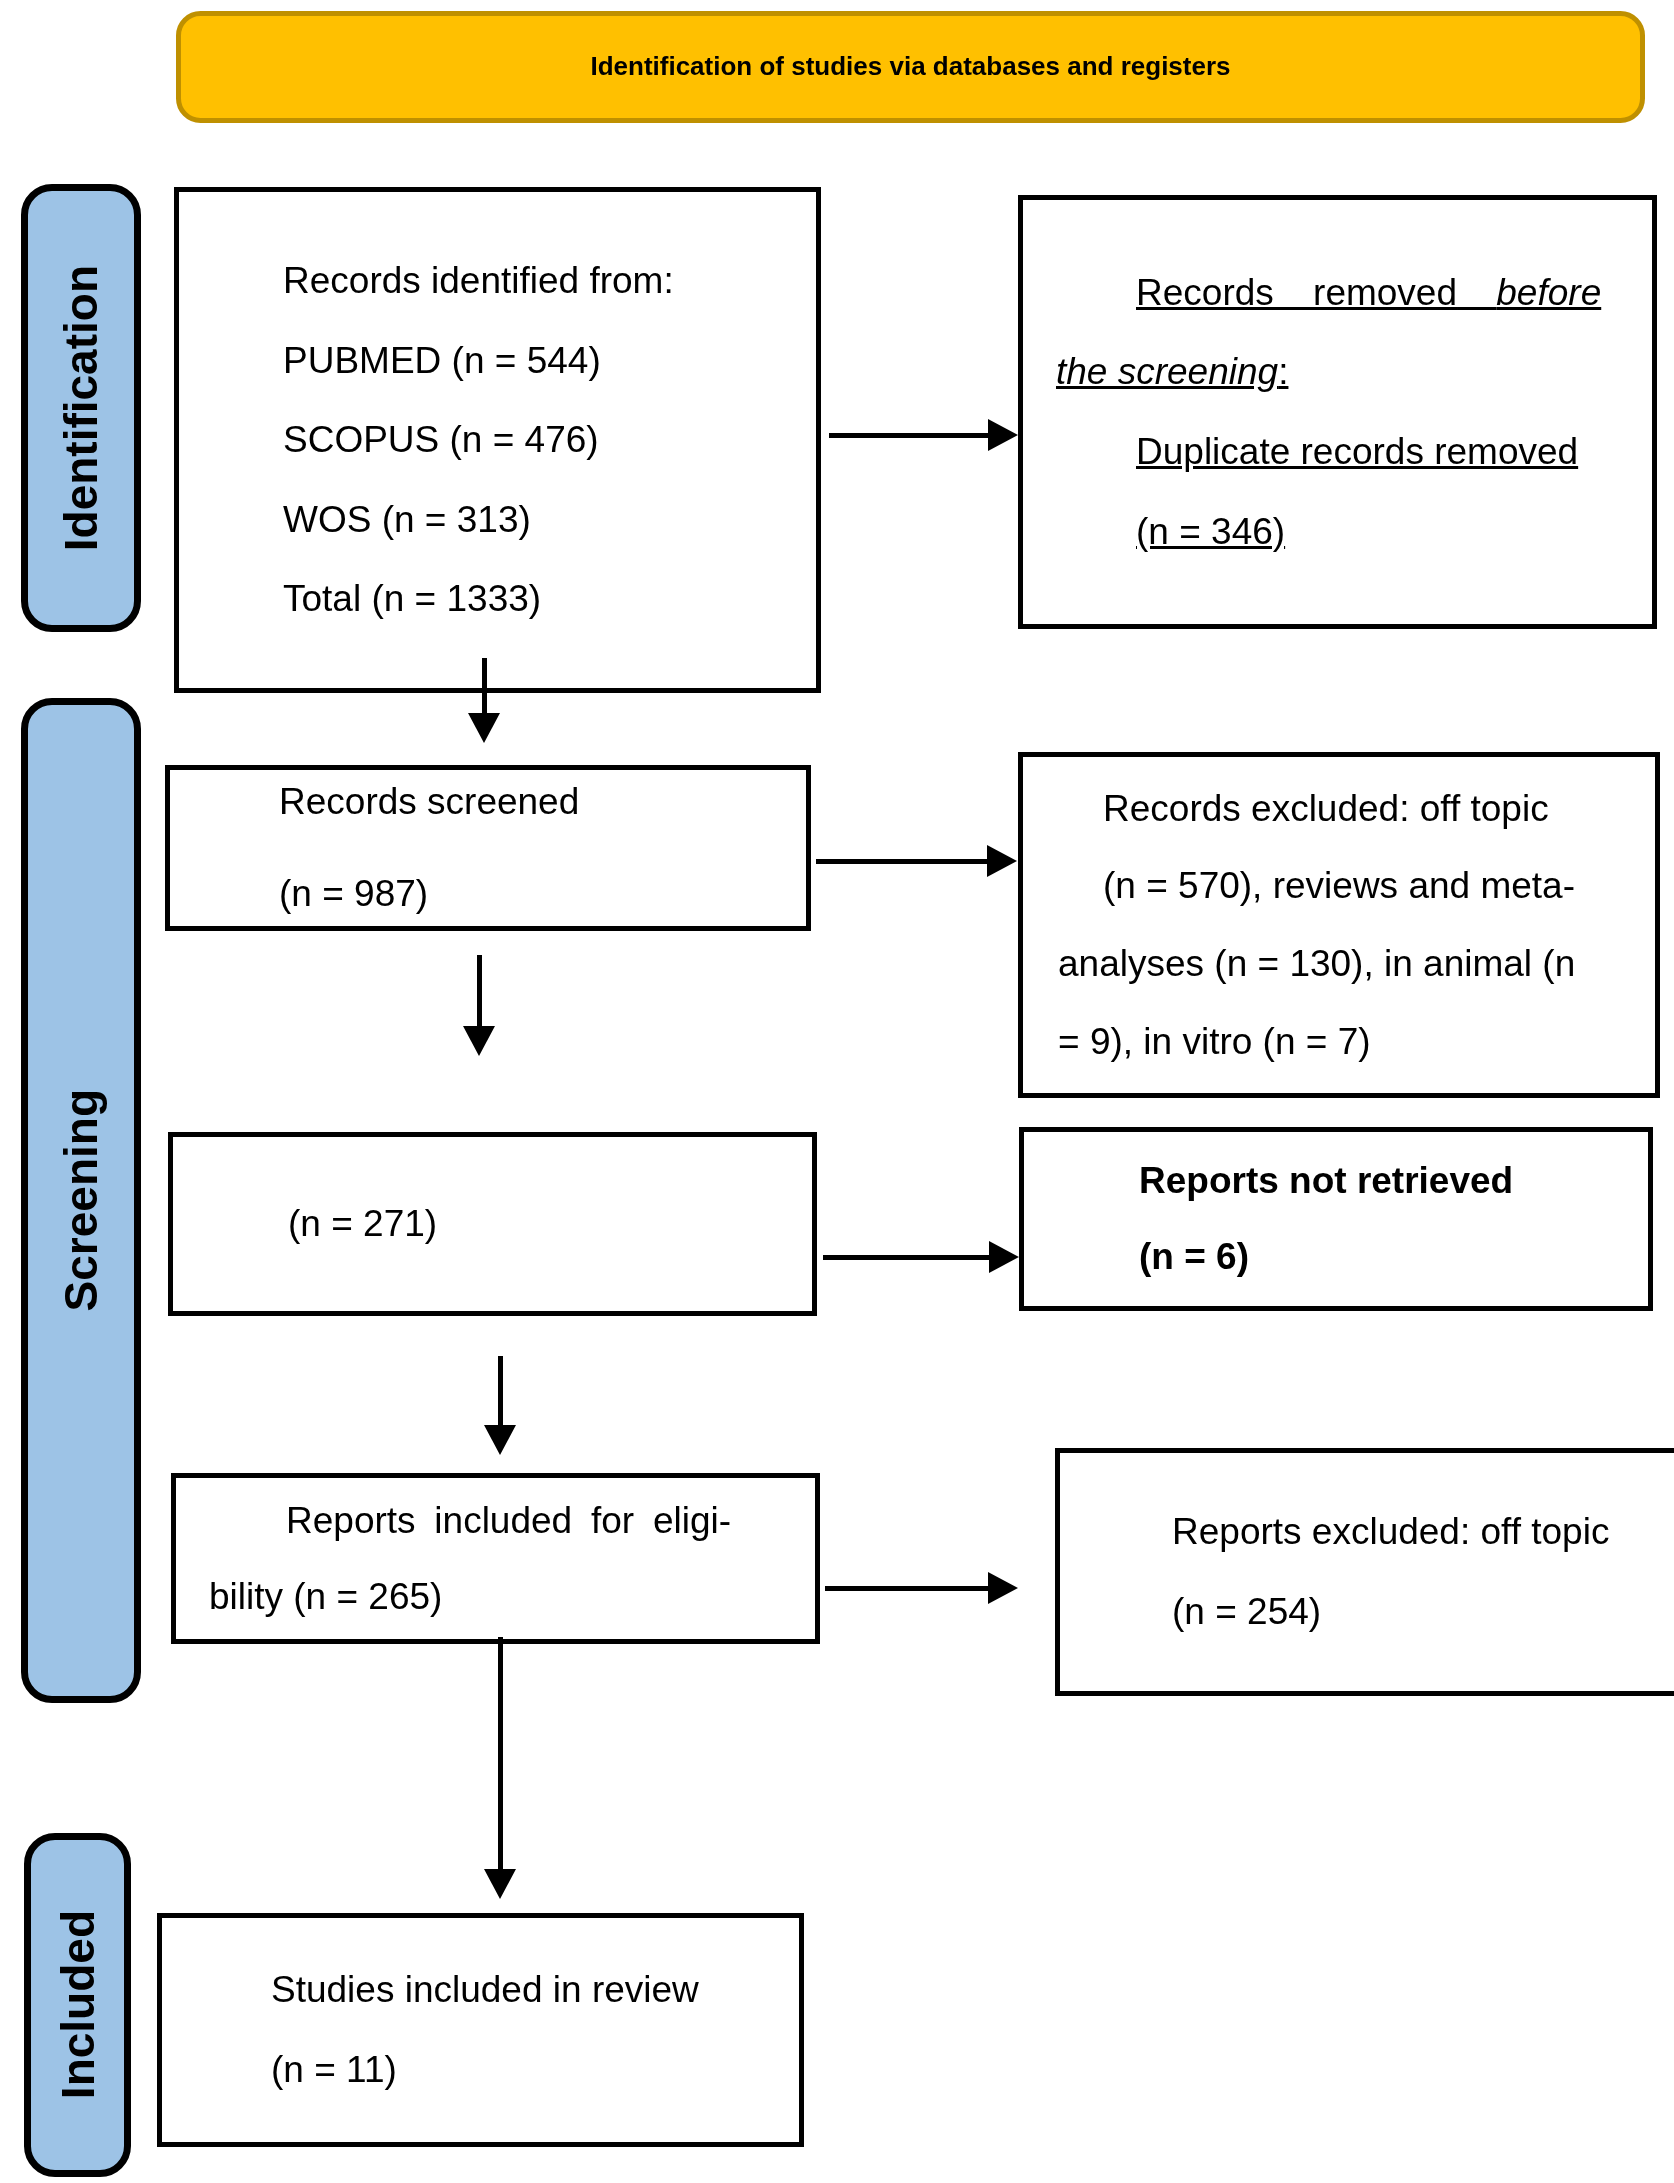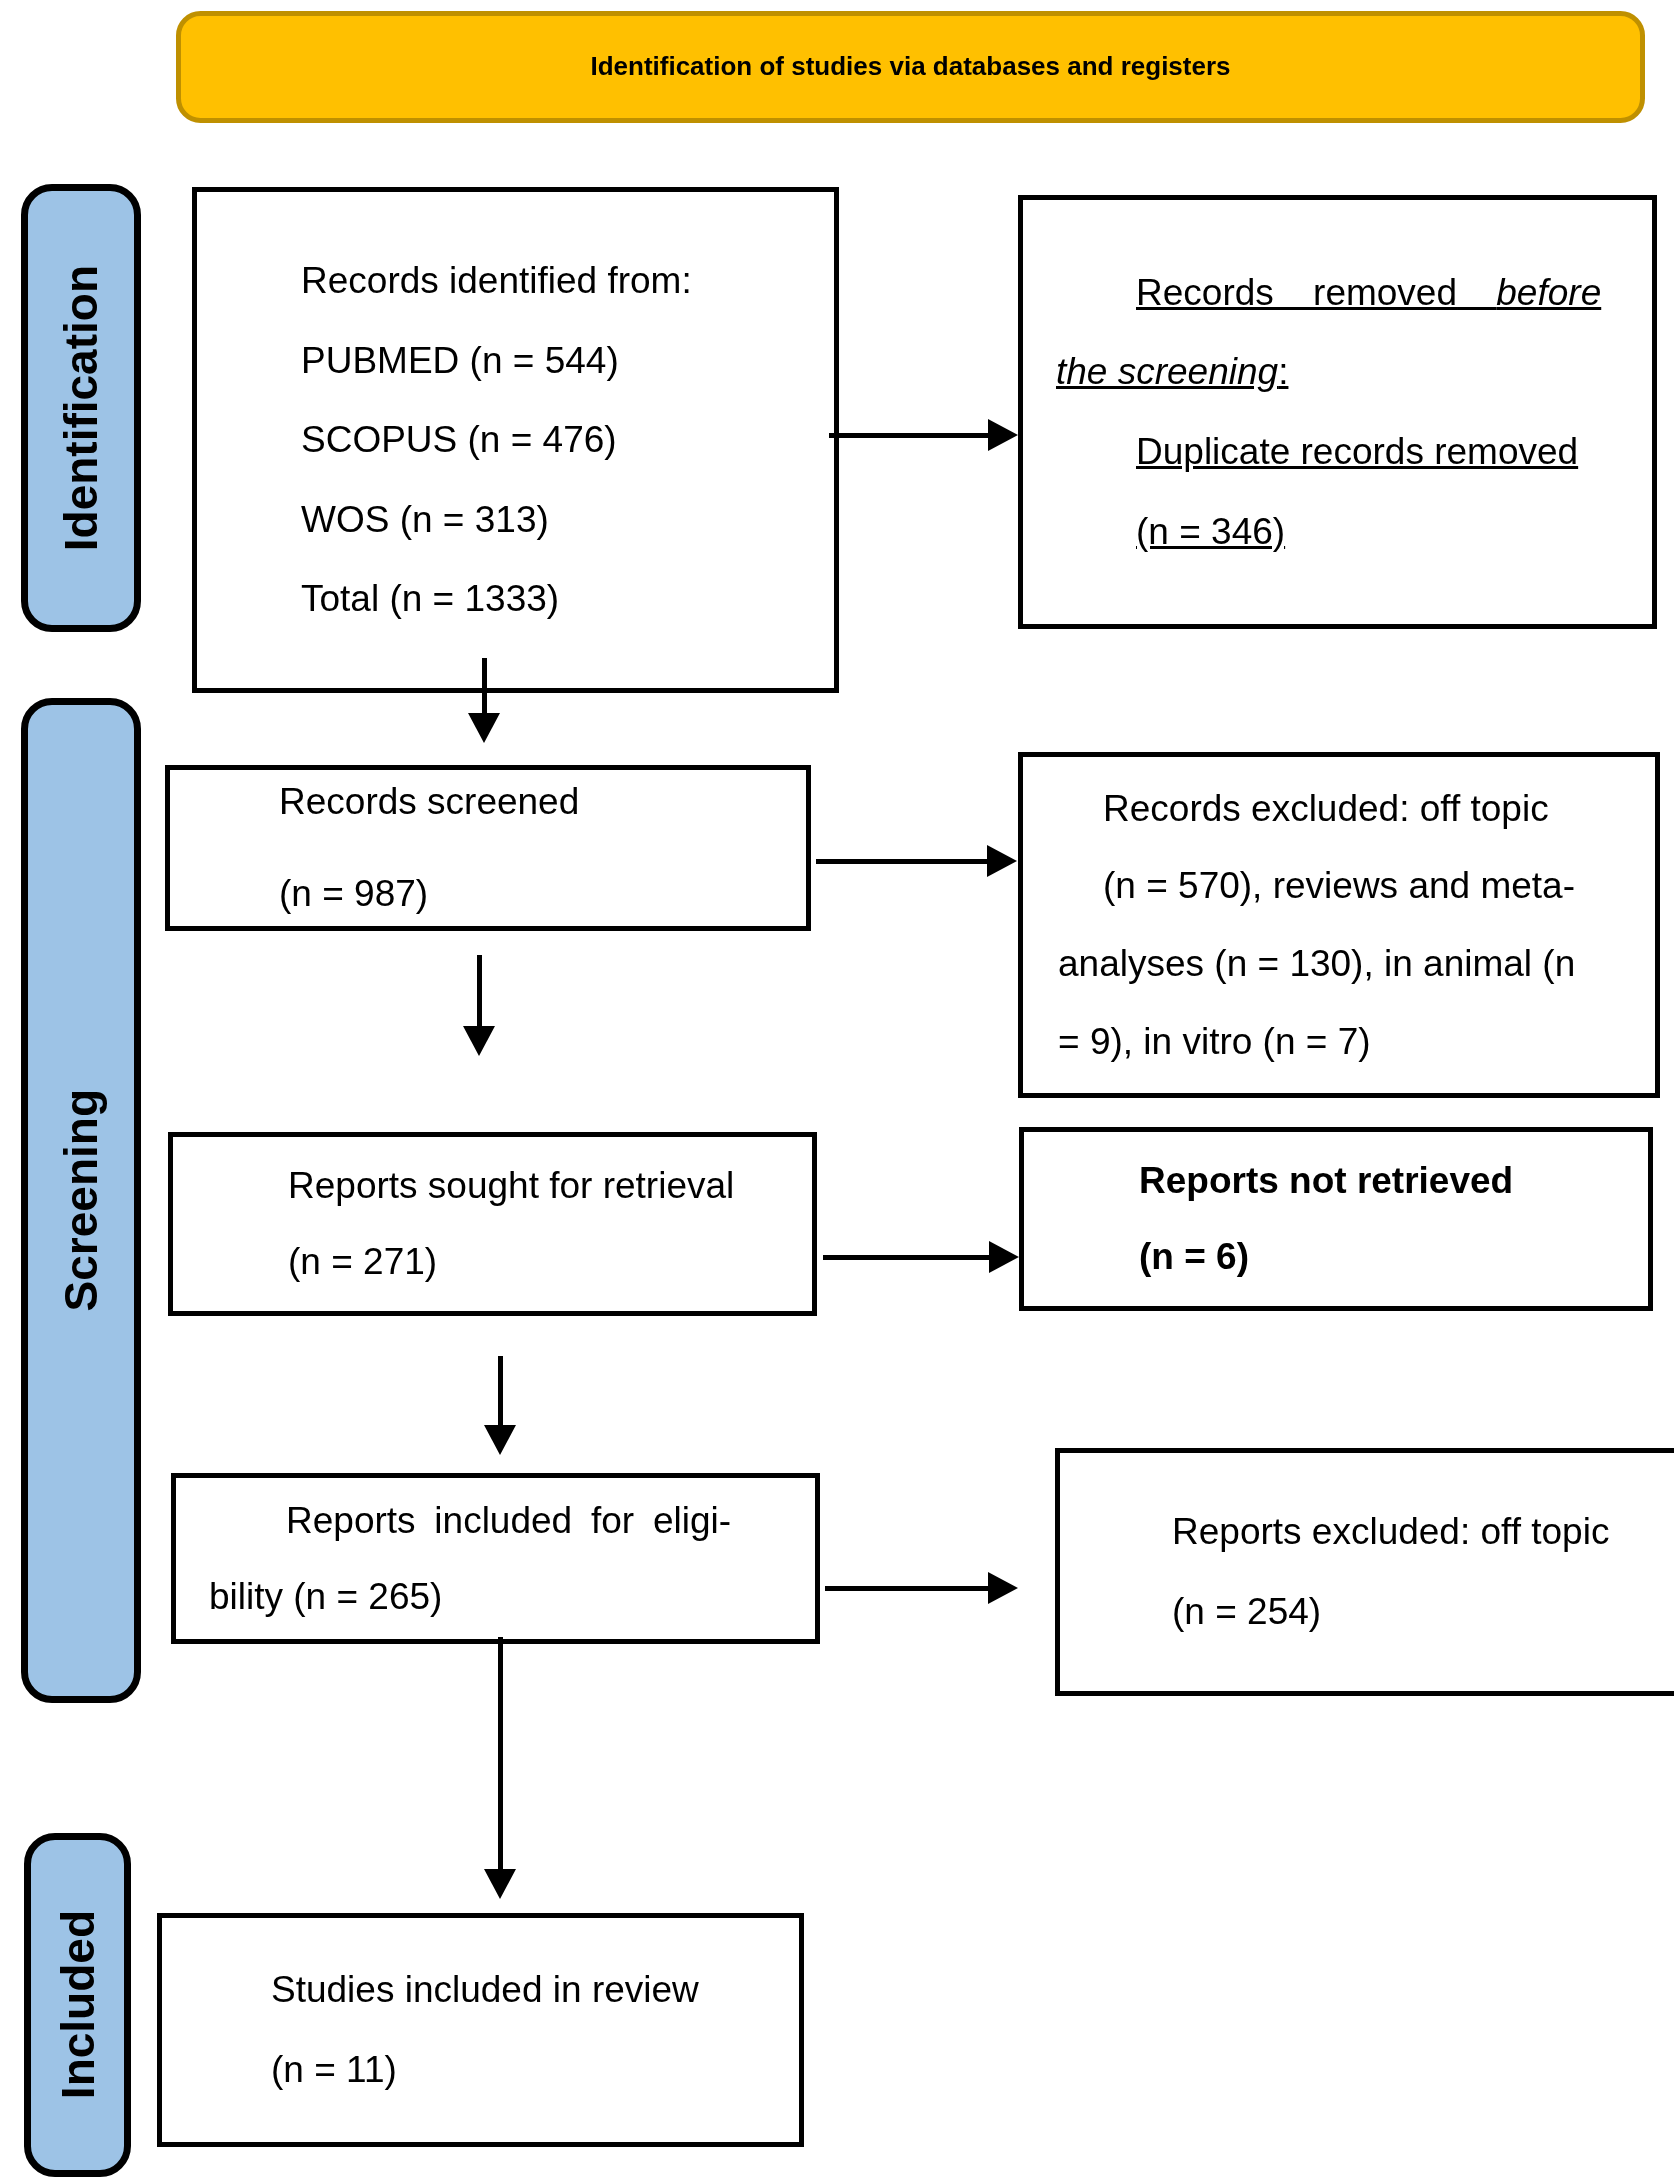--- a/index.html
+++ b/index.html
@@ -28,21 +28,21 @@
   .stage.ident{left:21px;top:184px;width:120px;height:448px;}
   .stage.screen{left:21px;top:698px;width:120px;height:1005px;}
   .stage.incl{left:24px;top:1833px;width:107px;height:344px;}
   .box{
     position:absolute;box-sizing:border-box;background:#fff;
     border:5.9px solid #000;
     display:flex;flex-direction:column;justify-content:center;
     font-size:37px;line-height:2.15;
   }
   .box .line{white-space:nowrap;}
-  .b1{left:192px;top:187px;width:647px;height:506px;padding-left:104px;justify-content:center;}
+  .b1{left:174px;top:187px;width:647px;height:506px;padding-left:104px;justify-content:center;}
   .r1{left:1018px;top:195px;width:639px;height:434px;padding-left:33px;padding-right:21px;text-decoration:underline;}
   .b2{left:165px;top:765px;width:646px;height:166px;padding-left:109px;line-height:2.05;gap:16px;}
   .r2{left:1018px;top:752px;width:642px;height:346px;padding-left:35px;padding-right:21px;line-height:2.1;}
   .b3{left:168px;top:1132px;width:649px;height:184px;padding-left:115px;line-height:2.05;}
   .r3{left:1019px;top:1127px;width:634px;height:184px;padding-left:115px;line-height:2.05;font-weight:bold;}
   .b4{left:171px;top:1473px;width:649px;height:171px;padding-left:33px;line-height:2.05;}
   .r4{left:1018px;top:1448px;width:642px;height:248px;padding-left:112px;margin-left:37px;}
   .b5{left:157px;top:1913px;width:647px;height:234px;padding-left:109px;}
   .indent150{margin-left:80px;}
   .indent145{margin-left:77px;}
@@ -104,21 +104,20 @@
 </div>
 
 <div class="box r2">
   <div class="line indent85">Records excluded: off topic</div>
   <div class="line indent85">(n = 570), reviews and meta-</div>
   <div class="line">analyses (n = 130), in animal (n</div>
   <div class="line">= 9), in vitro (n = 7)</div>
 </div>
 
 <div class="box b3">
-  <div class="line">Reports sought for retrieval</div>
   <div class="line">(n = 271)</div>
 </div>
 
 <div class="box r3">
   <div class="line">Reports not retrieved</div>
   <div class="line">(n = 6)</div>
 </div>
 
 <div class="box b4">
   <div class="line indent145 ws16">Reports included for eligi-</div>

